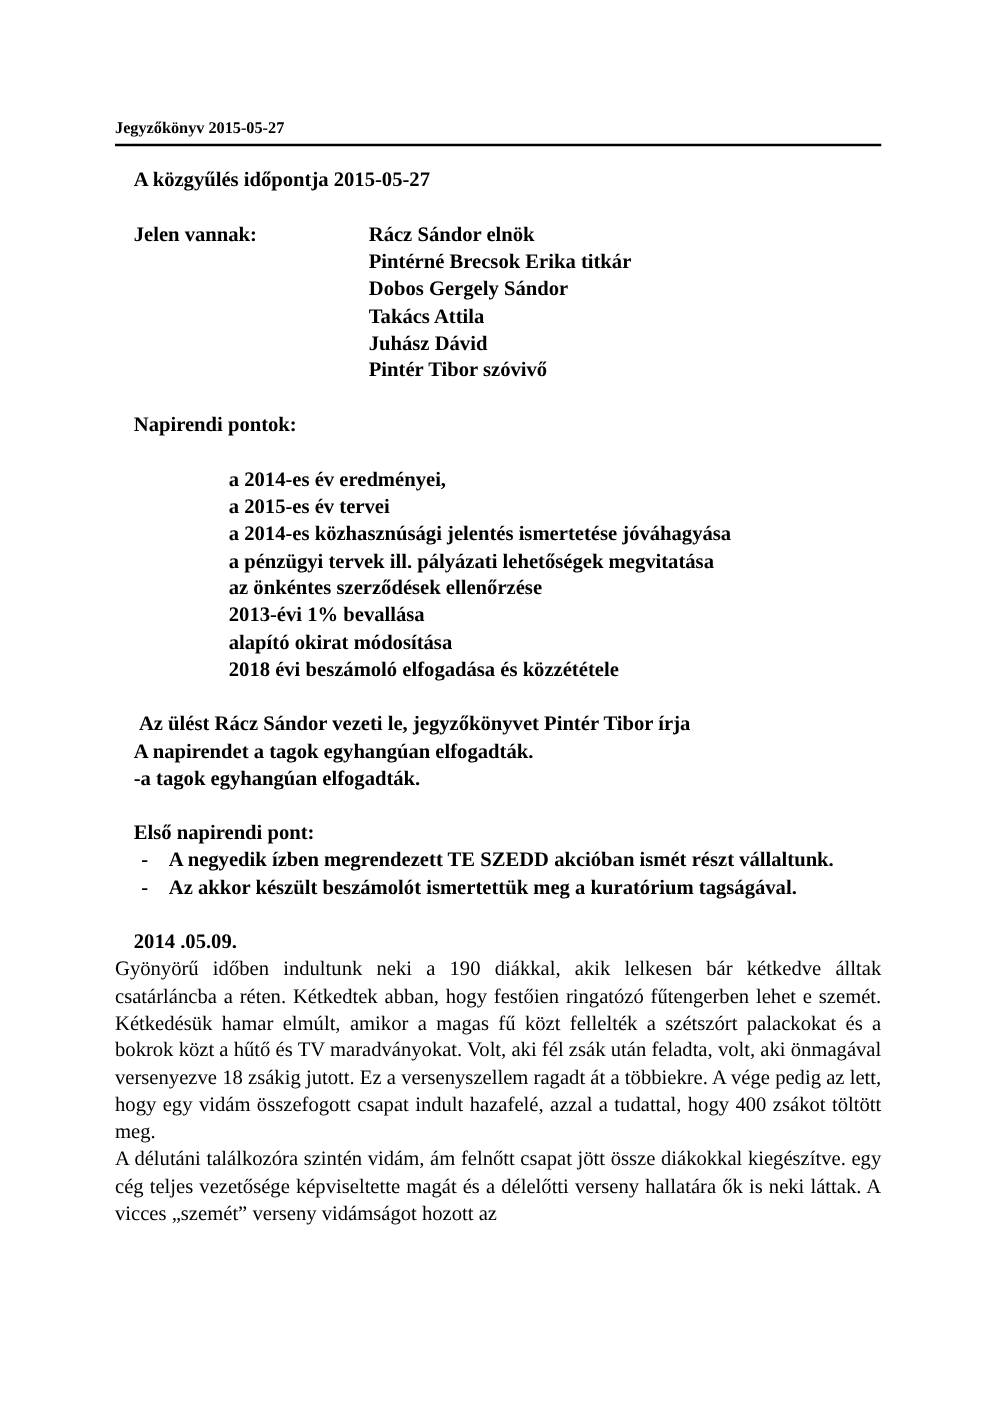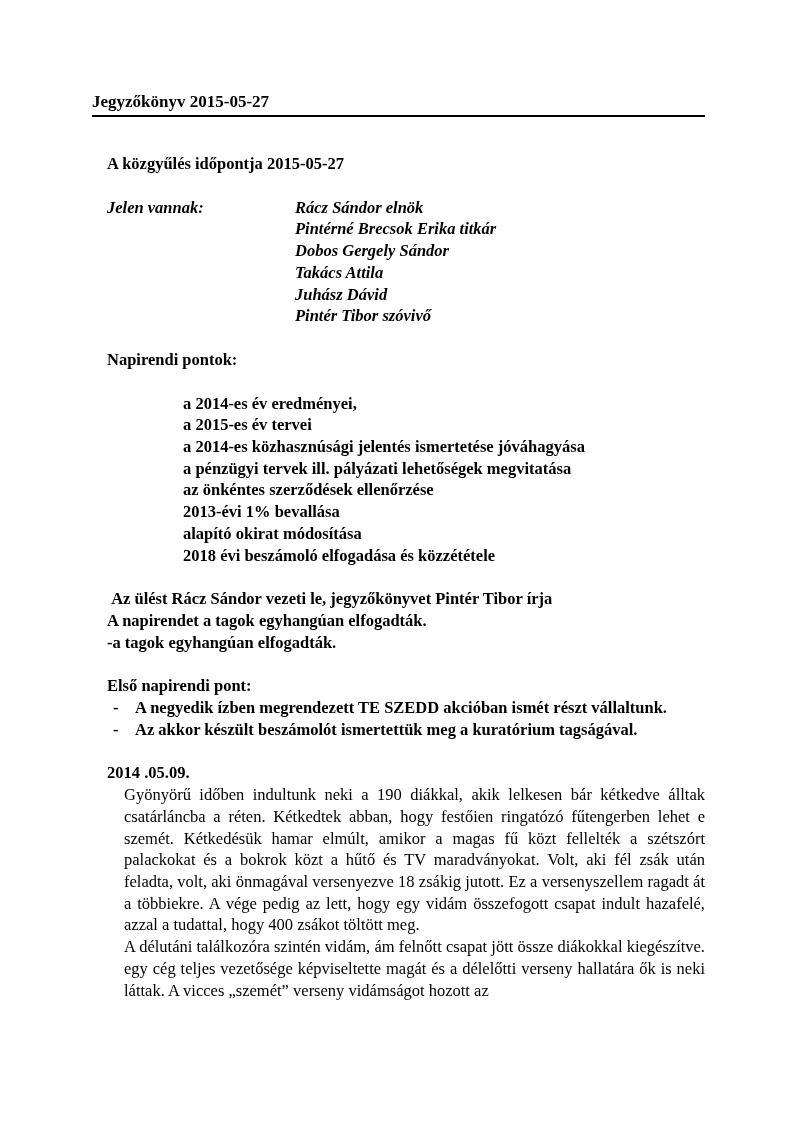--- a/index.html
+++ b/index.html
@@ -14,37 +14,37 @@
   .page {
     box-sizing: border-box;
     width: 794px;
     height: 1123px;
     padding: 90px 89px 40px 92px;
     font-size: 16.5px;
     line-height: 21.7px;
   }
   .bold { font-weight: bold; margin-left: 15px; }
   .doc-title {
-    font-size: 17px;
+    font-size: 13px;
     line-height: 23px;
     font-weight: bold;
     border-bottom: 2px solid #000;
     padding-bottom: 2px;
-    margin-bottom: 36px;
+    margin-bottom: 16px;
   }
   .block { margin-bottom: 22px; }
-  .attendees-row { position: relative; font-style: italic; }
+  .attendees-row { position: relative; }
   .attendees-label { position: absolute; left: 0; top: 0; }
   .attendees-names { padding-left: 188px; }
   .agenda-items { padding-left: 76px; }
   .preline { white-space: pre-wrap; }
   .bullet-row { display: flex; }
   .bullet-marker { margin-left: 6px; width: 22px; flex-shrink: 0; }
   .bullet-text { flex: 1; }
-  .just { text-align: justify; margin-left: 32px; }
+  .just { text-align: justify; }
   .report-paragraphs { }
 </style>
 </head>
 <body>
 
 <div class="page">
 
   <div class="doc-title">Jegyzőkönyv 2015-05-27</div>
 
   <div class="block bold">A közgyűlés időpontja 2015-05-27</div>

